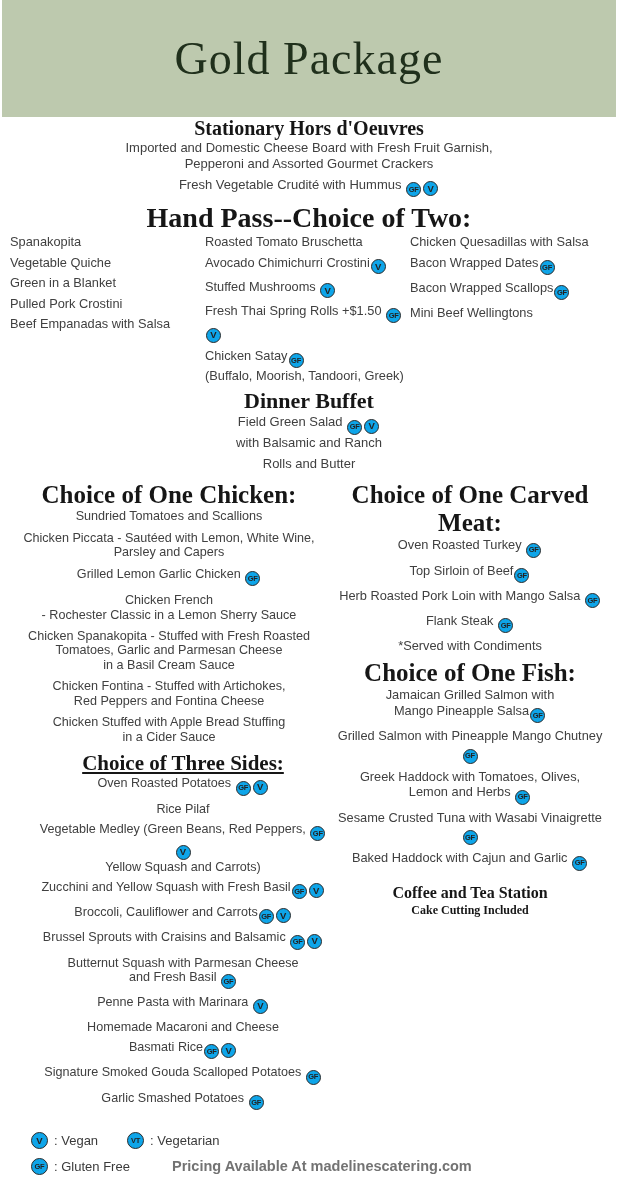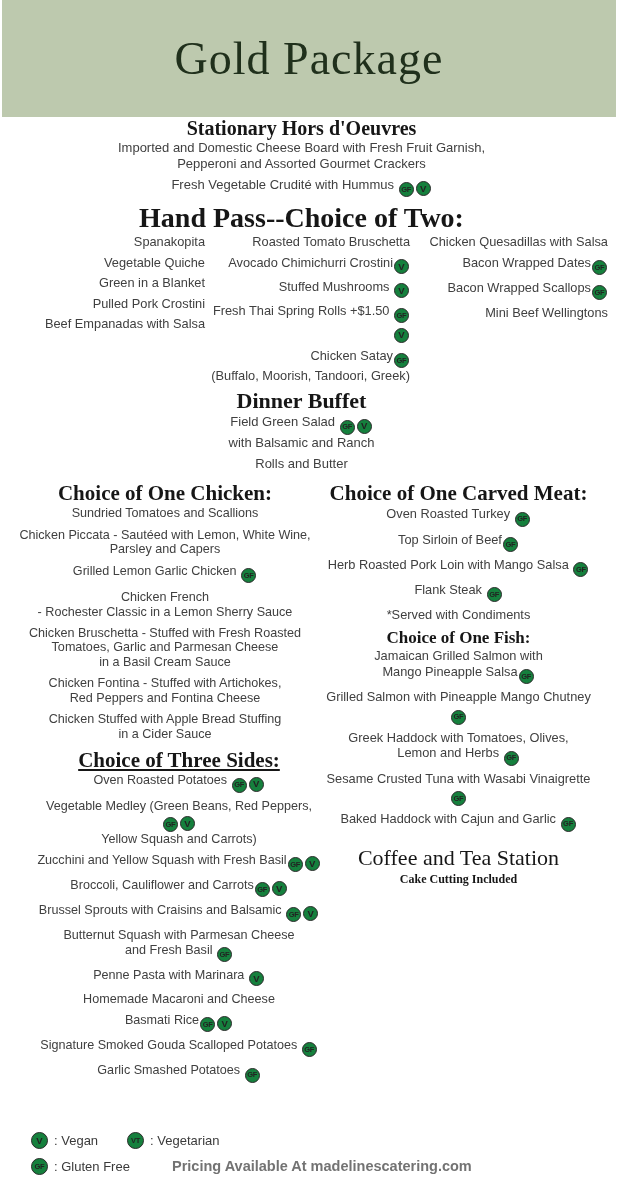--- a/index.html
+++ b/index.html
@@ -27,42 +27,42 @@
   }
   .header h1{
     margin:0;
     font-family:"Liberation Serif",serif;
     font-weight:400;
     font-size:46px;
     letter-spacing:1px;
     color:var(--header-text);
   }
   
-  .content{position:absolute;top:117px;left:0;right:15px;}
+  .content{position:absolute;top:117px;left:0;right:0;}
   .center{text-align:center;}
   h2.sec-heading{
     font-family:"Liberation Serif",serif;
     font-weight:700;
     color:var(--heading);
     margin:0;
   }
   .h-stationary{font-size:20px;margin:12px 0 7px;}
   .h-handpass{font-size:28px;margin:15px 0 8px;}
   .h-dinner{font-size:22px;margin:12px 0 7px;}
-  .h-col{font-size:21px;margin:0 0 7px;}
+  .h-col{font-size:25px;margin:0 0 7px;}
   .h-sides{font-size:21px;margin:7px 0 7px;text-decoration:underline;}
-  .h-fish{font-size:17px;margin:24px 0 8px;}
-  .h-coffee{font-family:"Liberation Serif",serif;font-weight:400;color:var(--heading);font-size:22px;margin:13px 0 0;}
+  .h-fish{font-size:25px;margin:24px 0 8px;}
+  .h-coffee{font-family:"Liberation Serif",serif;font-weight:700;color:var(--heading);font-size:16px;margin:13px 0 0;}
   .cake-line{font-family:"Liberation Serif",serif;font-weight:700;color:var(--heading);font-size:12px;margin-top:1px;}
   
   .menu-item{font-size:13px;line-height:1.22;margin-bottom:5px;color:var(--body-text);}
   .menu-item .line{white-space:pre-wrap;}
   
   .hp-cols{display:flex;margin:0 10px;width:598px;}
-  .hp-col{text-align:right;}
+  .hp-col{text-align:left;}
   .hp-col-1{width:195px;}
   .hp-col-2{width:205px;}
   .hp-col-3{width:198px;}
   .hp-col .menu-item{font-size:12.8px;margin-bottom:5px;}
   
   .two-col{display:flex;margin-top:10px;padding:0 8px;}
   .col-left{width:322px;text-align:center;}
   .col-right{width:280px;text-align:center;}
   .col-left .menu-item{font-size:12.6px;line-height:1.15;margin-bottom:7px;}
   .sides-wrap{margin-left:28px;}
@@ -72,21 +72,21 @@
   .badge{
     display:inline-flex;align-items:center;justify-content:center;
     width:15px;height:15px;
     border:1.6px solid var(--badge-border);
     border-radius:50%;
     font-weight:700;
     color:#222222;
     margin:0 1px;
     vertical-align:-3px;
     line-height:1;
-    background:#15803d;
+    background:#0ea5e9;
   }
   .badge-gf{font-size:7.5px;font-weight:800;letter-spacing:-0.3px;}
   .badge-v{font-size:9.5px;}
   .badge-vt{font-size:7.5px;letter-spacing:-0.3px;}
   .badge-lg{width:17px;height:17px;vertical-align:-4px;}
   
   .footer{position:absolute;left:30px;top:1132px;font-size:13px;color:#3a3a3a;}
   .legend-row{display:flex;align-items:center;margin-bottom:9px;}
   .legend-entry{display:inline-flex;align-items:center;gap:5px;}
   .legend-entry + .legend-entry{margin-left:28px;}
@@ -202,39 +202,42 @@
                 <div class="line">Parsley and Capers</div>
               </div>
               <div class="menu-item">
                 <div class="line">Grilled Lemon Garlic Chicken <span class="badge badge-gf">GF</span></div>
               </div>
               <div class="menu-item">
                 <div class="line">Chicken French</div>
                 <div class="line">- Rochester Classic in a Lemon Sherry Sauce</div>
               </div>
               <div class="menu-item">
-                <div class="line">Chicken Bruschetta - Stuffed with Fresh Roasted</div>
+                <div class="line">Chicken Spanakopita - Stuffed with Fresh Roasted</div>
                 <div class="line">Tomatoes, Garlic and Parmesan Cheese</div>
                 <div class="line">in a Basil Cream Sauce</div>
               </div>
               <div class="menu-item">
                 <div class="line">Chicken Fontina - Stuffed with Artichokes,</div>
                 <div class="line">Red Peppers and Fontina Cheese</div>
               </div>
               <div class="menu-item">
                 <div class="line">Chicken Stuffed with Apple Bread Stuffing</div>
                 <div class="line">in a Cider Sauce</div>
               </div>
             </div>
         </section>
         <section class="sides-wrap">
           <h2 class="sec-heading h-sides">Choice of Three Sides:</h2>
           <div>
               <div class="menu-item">
                 <div class="line">Oven Roasted Potatoes <span class="badge badge-gf">GF</span><span class="badge badge-v">V</span></div>
+              </div>
+              <div class="menu-item">
+                <div class="line">Rice Pilaf</div>
               </div>
               <div class="menu-item">
                 <div class="line">Vegetable Medley (Green Beans, Red Peppers, <span class="badge badge-gf">GF</span><span class="badge badge-v">V</span></div>
                 <div class="line">Yellow Squash and Carrots)</div>
               </div>
               <div class="menu-item">
                 <div class="line">Zucchini and Yellow Squash with Fresh Basil<span class="badge badge-gf">GF</span><span class="badge badge-v">V</span></div>
               </div>
               <div class="menu-item">
                 <div class="line">Broccoli, Cauliflower and Carrots<span class="badge badge-gf">GF</span><span class="badge badge-v">V</span></div>

